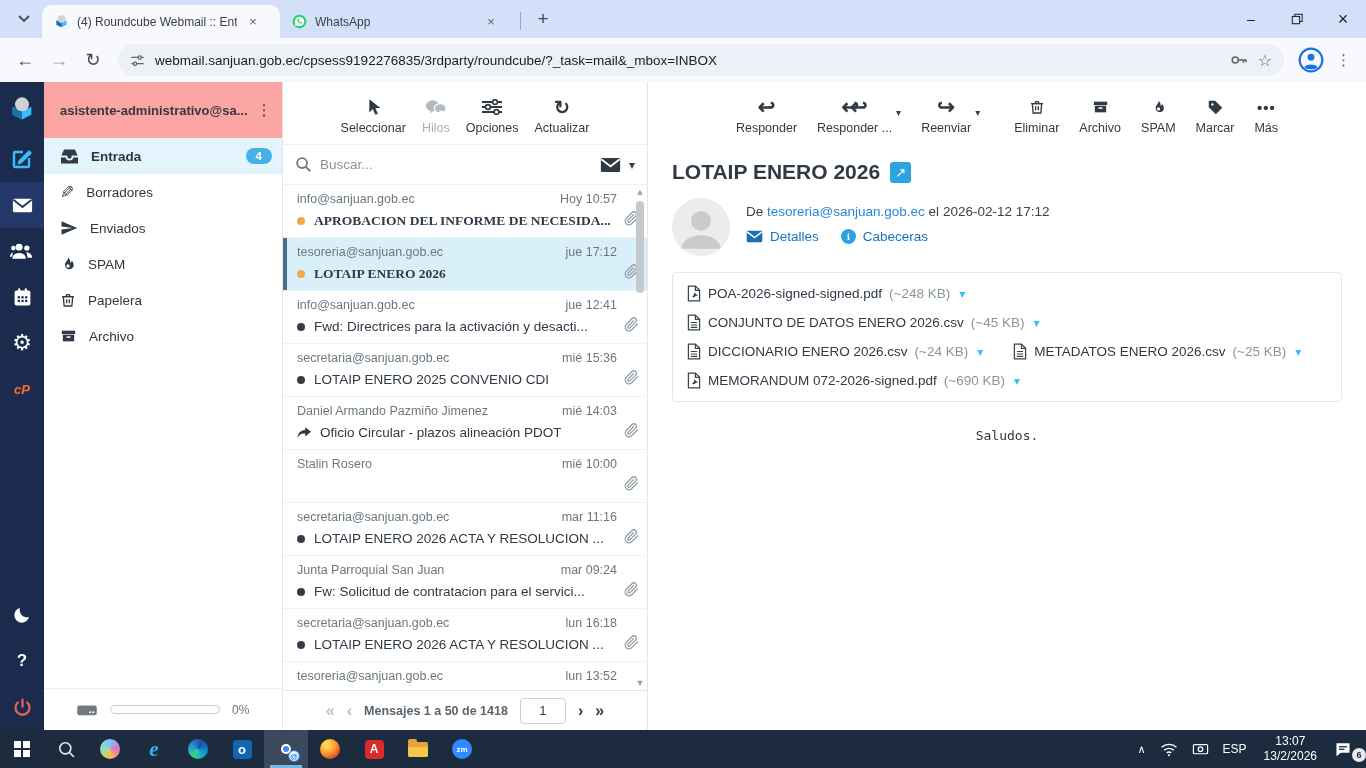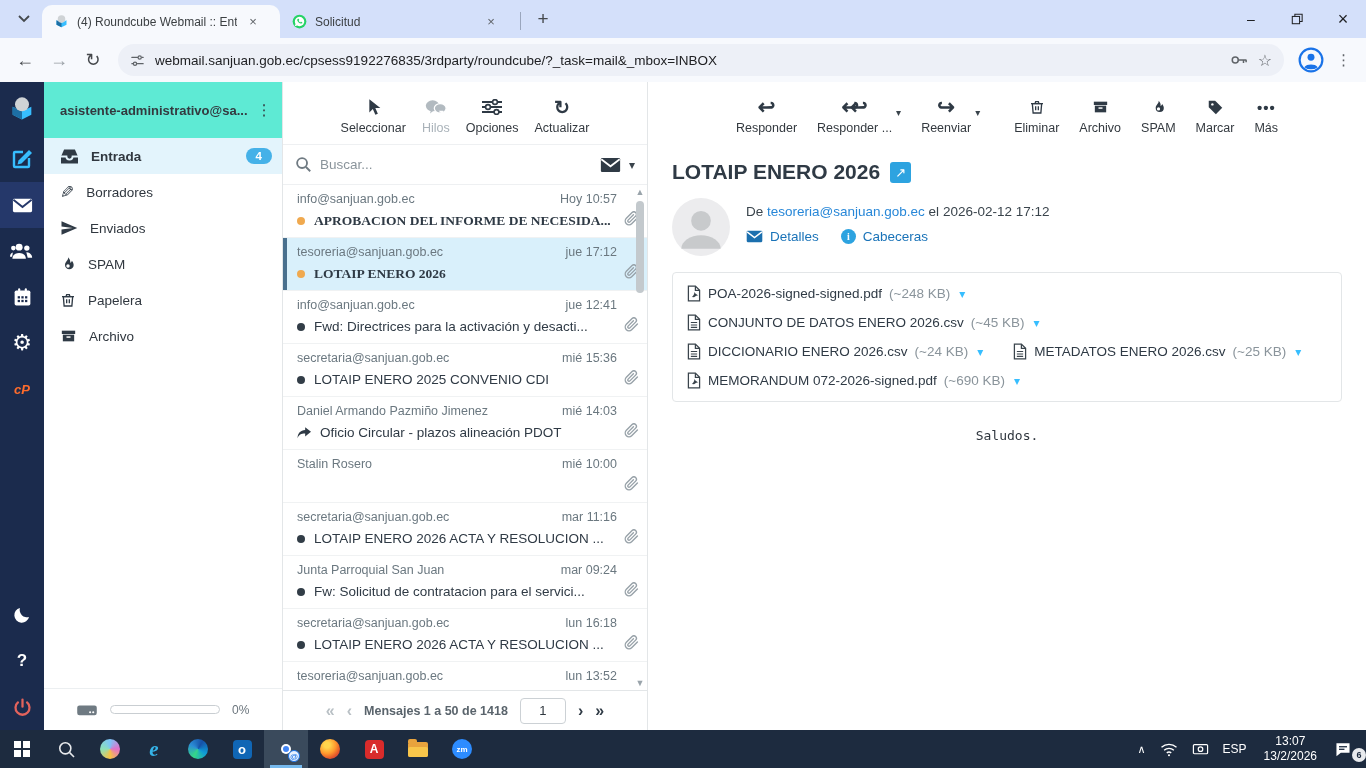--- a/index.html
+++ b/index.html
@@ -35,21 +35,21 @@
   
   .rail { width:44px; background:#1b2b4d; display:flex; flex-direction:column; align-items:center; flex:none; }
   .rail-item { width:44px; height:46px; display:flex; align-items:center; justify-content:center; }
   .rail-item.sel { background:#25386a; }
   .rail-spacer { flex:1; }
   .cp-logo { color:#ff6c2c; font-weight:bold; font-style:italic; font-size:13px; }
   .rail-help { color:#fff; font-weight:bold; font-size:17px; }
 
   
   .folders { width:239px; border-right:1px solid #e3e6e8; display:flex; flex-direction:column; flex:none; background:#fff; }
-  .acct { height:56px; background:#5eead4; display:flex; align-items:center; padding:0 8px 0 16px; }
+  .acct { height:56px; background:#fca5a5; display:flex; align-items:center; padding:0 8px 0 16px; }
   .acct-name { flex:1; font-size:13px; font-weight:bold; color:#33393f; white-space:nowrap; overflow:hidden; }
   .acct-kebab { font-size:15px; color:#33393f; width:20px; text-align:center; }
   .folder-list { }
   .folder { height:36px; display:flex; align-items:center; gap:12px; padding:0 10px 0 16px; font-size:13.5px; color:#30373f; }
   .folder.sel { background:#e3f4fc; font-weight:bold; }
   .folder .f-label { flex:1; }
   .f-badge { background:#45b1e8; color:#fff; font-size:11.5px; font-weight:bold; border-radius:9px; padding:2px 10px; }
   .quota { margin-top:auto; height:42px; border-top:1px solid #eceff1; display:flex; align-items:center; gap:12px; padding:0 14px 0 32px; }
   .quota-track { width:110px; height:9px; border:1px solid #c9ced2; border-radius:5px; background:#fff; }
   .quota-pct { font-size:12px; color:#6b757d; }
@@ -164,21 +164,21 @@
       <span class="tab-x">×</span>
     </div>
     <div class="tab">
       <span>
         <svg width="15" height="15" viewBox="0 0 24 24">
             <circle cx="12" cy="12" r="11" fill="#25d366"></circle>
             <path d="M12 4.5a7.5 7.5 0 0 0-6.4 11.3L4.5 19.5l3.8-1A7.5 7.5 0 1 0 12 4.5z" fill="#fff"></path>
             <path d="M9.2 8c.3-.8 1.5-.8 1.8 0l.5 1.2c.15.4 0 .8-.3 1.1l-.6.5c.5 1.1 1.5 2 2.6 2.6l.5-.6c.3-.3.7-.45 1.1-.3l1.2.5c.8.3.8 1.5 0 1.8-1 .4-2.2.5-3.2 0-1.9-.8-3.4-2.3-4.2-4.2-.4-1-.3-2.2.6-2.6z" fill="#25d366"></path>
           </svg>
       </span>
-      <span class="tab-title">Solicitud</span>
+      <span class="tab-title">WhatsApp</span>
       <span class="tab-x">×</span>
     </div>
     <div class="tab-sep"></div>
     <div class="newtab-btn">+</div>
     <div class="win-controls">
       <div class="win-btn">–</div>
       <div class="win-btn">
         <svg width="12" height="12" viewBox="0 0 14 14">
             <rect x="1.5" y="4" width="8.5" height="8.5" fill="none" stroke="#202124" stroke-width="1.2"></rect>
             <path d="M4.5 4V1.5H13V10h-2.5" fill="none" stroke="#202124" stroke-width="1.2"></path>

